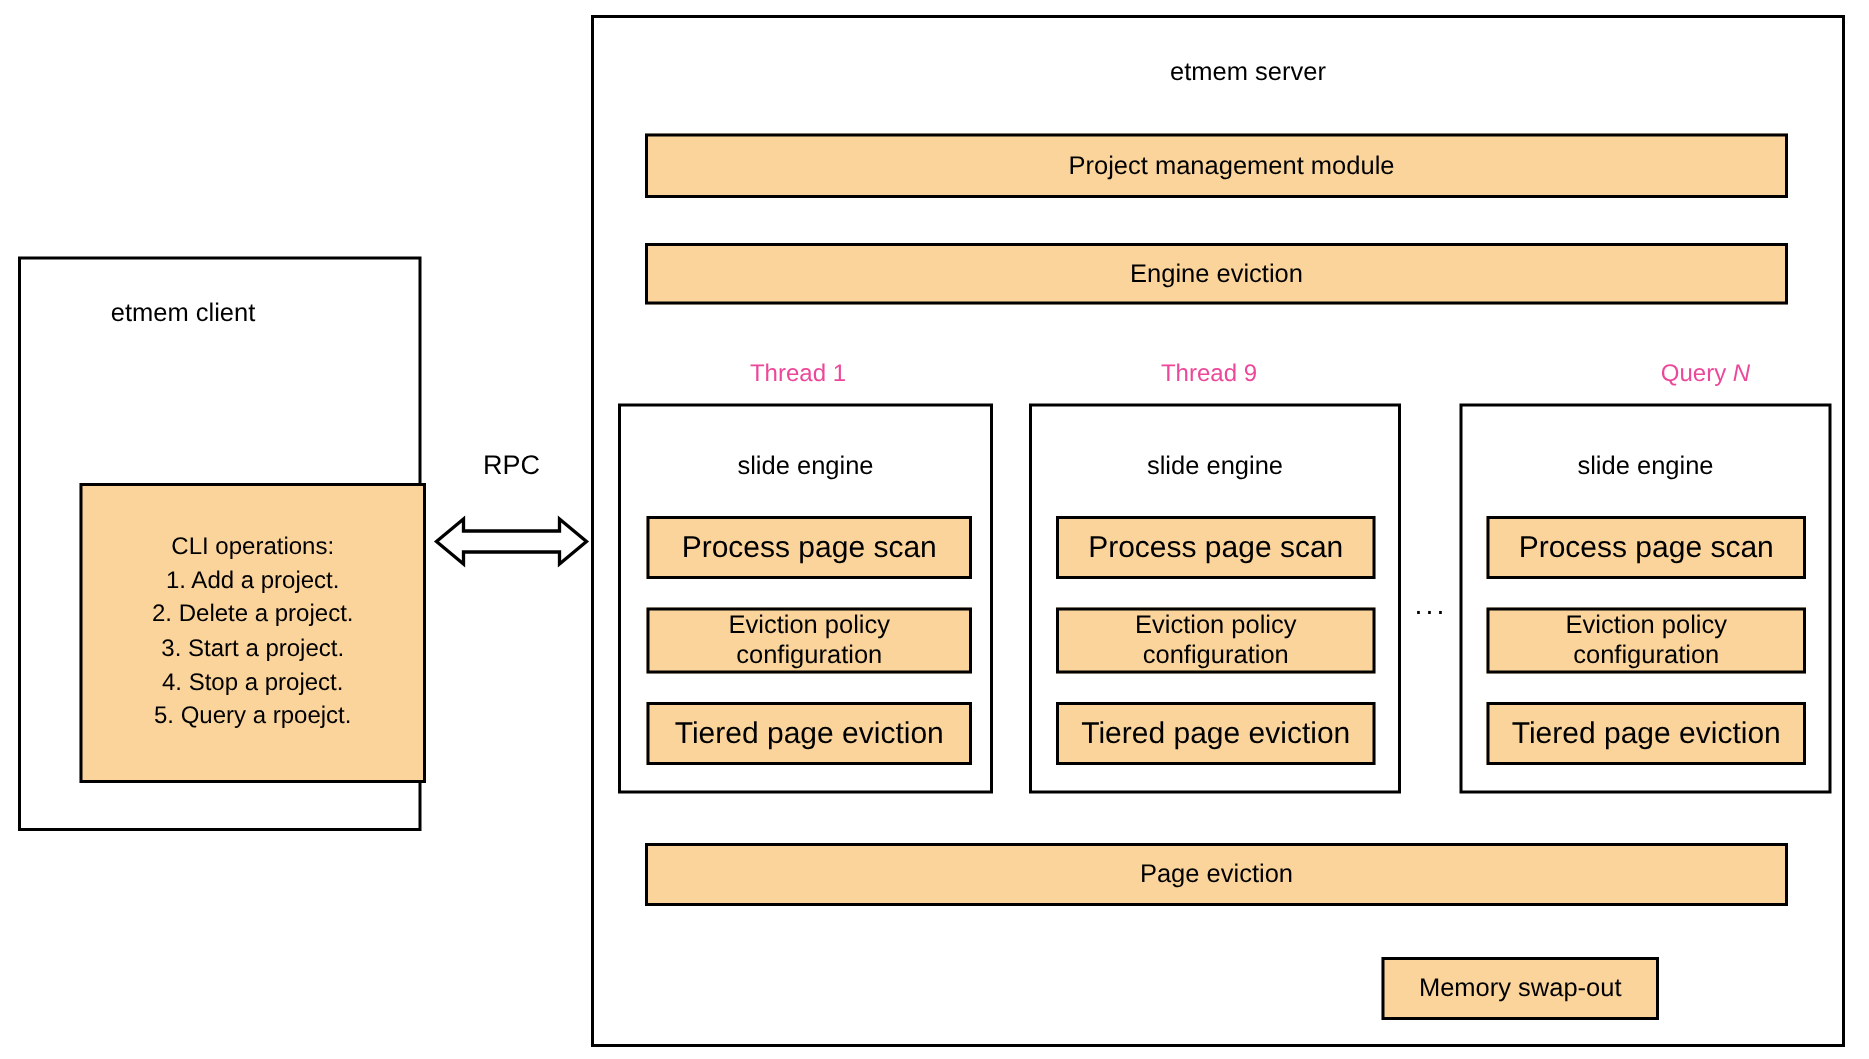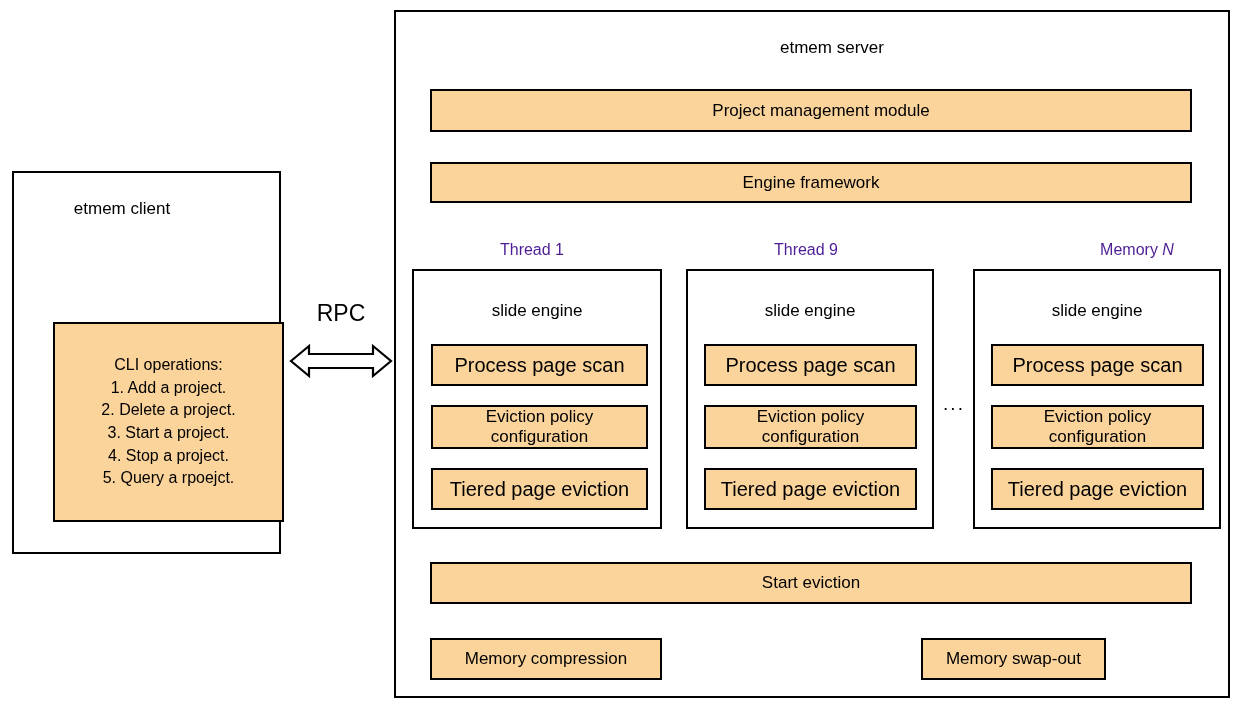--- a/index.html
+++ b/index.html
@@ -43,22 +43,22 @@
     text-align: center;
     line-height: 1.2;
     white-space: pre;
   }
 
   
   .t-panel-title { font-size: 17px; }
   .t-bar         { font-size: 17px; }
   .t-inner       { font-size: 20px; }
   .t-inner-sm    { font-size: 17px; }
-  .t-thread      { font-size: 16px; color: #4c1d95; }
-  .t-rpc         { font-size: 23px; }
+  .t-thread      { font-size: 16px; color: #ec4899; }
+  .t-rpc         { font-size: 18px; }
   .t-cli         { font-size: 16px; }
   .t-dots        { font-size: 19px; letter-spacing: 2px; }
 
   .thread-n-italic { font-style: italic; }
 
   
   #arrows {
     position: absolute;
     left: 0; top: 0;
     width: 1246px;
@@ -108,27 +108,27 @@
 5. Query a rpoejct.</div>
 
   <div class="plabel t-rpc" style="left:296px; top:300px; width:90px;">RPC</div>
 
   <div class="panel" style="left:394px; top:10px; width:836px; height:688px;"></div>
 
   <div class="plabel t-panel-title" style="left:394px; top:38px; width:876px;">etmem server</div>
 
   <div class="obox t-bar" style="left:430px; top:89px; width:762px; height:43px;padding-left:20px;">Project management module</div>
 
-  <div class="obox t-bar" style="left:430px; top:162px; width:762px; height:41px;">Engine framework</div>
+  <div class="obox t-bar" style="left:430px; top:162px; width:762px; height:41px;">Engine eviction</div>
 
   <div class="plabel t-thread" style="left:477px; top:240px; width:110px;">Thread 1</div>
 
   <div class="plabel t-thread" style="left:751px; top:240px; width:110px;">Thread 9</div>
 
-  <div class="plabel t-thread" style="left:1082px; top:240px; width:110px;"><span>Memory </span><span class="thread-n-italic">N</span></div>
+  <div class="plabel t-thread" style="left:1082px; top:240px; width:110px;"><span>Query </span><span class="thread-n-italic">N</span></div>
 
   <div class="panel" style="left:412px; top:269px; width:250px; height:260px;"></div>
   <div class="plabel t-panel-title" style="left:412px; top:301px; width:250px;">slide engine</div>
   <div class="obox t-inner" style="left:431px; top:344px; width:217px; height:42px;">Process page scan</div>
   <div class="obox t-inner-sm" style="left:431px; top:405px; width:217px; height:44px; white-space:pre;">Eviction policy
 configuration</div>
   <div class="obox t-inner" style="left:431px; top:468px; width:217px; height:42px;">Tiered page eviction</div>
 
   <div class="panel" style="left:686px; top:269px; width:248px; height:260px;"></div>
   <div class="plabel t-panel-title" style="left:686px; top:301px; width:248px;">slide engine</div>
@@ -139,19 +139,18 @@
 
   <div class="plabel t-dots" style="left:934px; top:393px; width:40px;">...</div>
 
   <div class="panel" style="left:973px; top:269px; width:248px; height:260px;"></div>
   <div class="plabel t-panel-title" style="left:973px; top:301px; width:248px;">slide engine</div>
   <div class="obox t-inner" style="left:991px; top:344px; width:213px; height:42px;">Process page scan</div>
   <div class="obox t-inner-sm" style="left:991px; top:405px; width:213px; height:44px; white-space:pre;">Eviction policy
 configuration</div>
   <div class="obox t-inner" style="left:991px; top:468px; width:213px; height:42px;">Tiered page eviction</div>
 
-  <div class="obox t-bar" style="left:430px; top:562px; width:762px; height:42px;">Start eviction</div>
+  <div class="obox t-bar" style="left:430px; top:562px; width:762px; height:42px;">Page eviction</div>
 
-  <div class="obox t-bar" style="left:430px; top:638px; width:232px; height:42px;">Memory compression</div>
 
   <div class="obox t-bar" style="left:921px; top:638px; width:185px; height:42px;">Memory swap-out</div>
 
 </div>
 
 </body></html>

